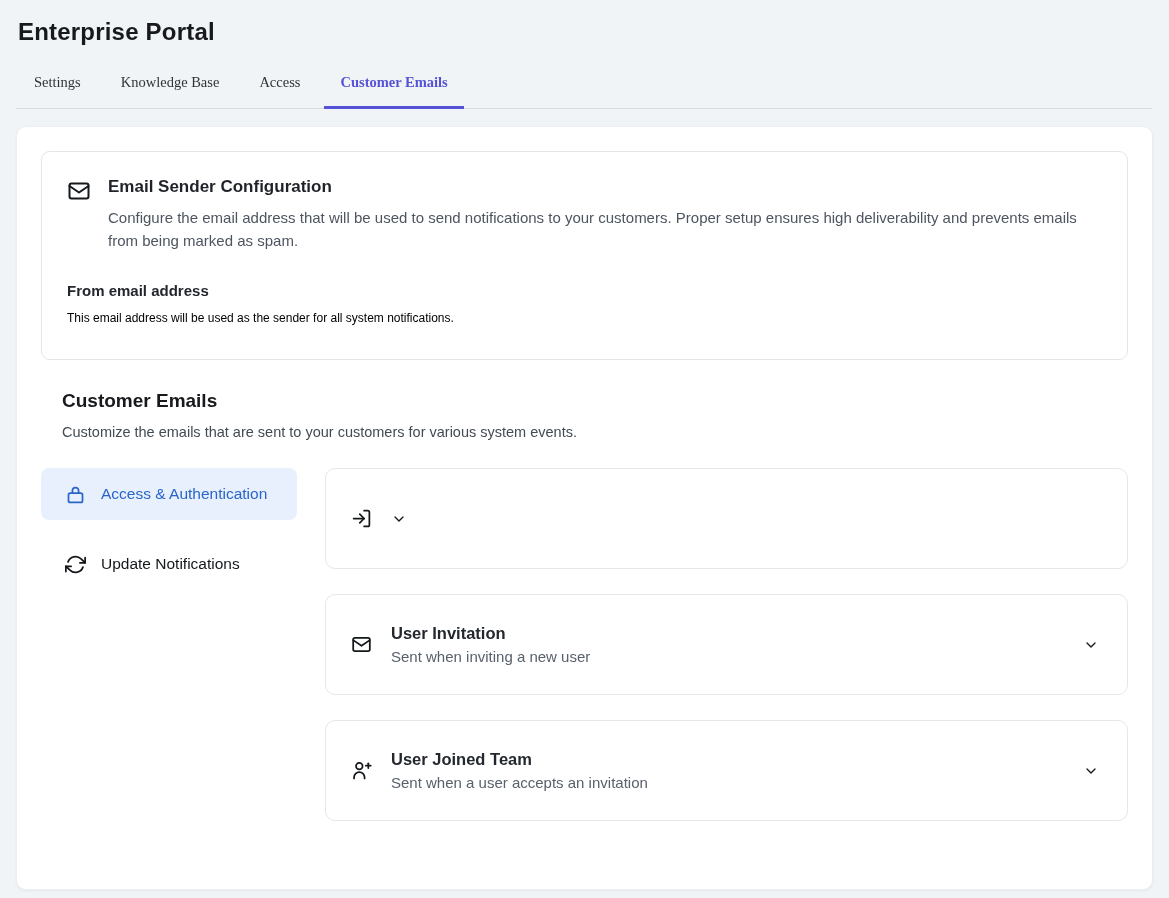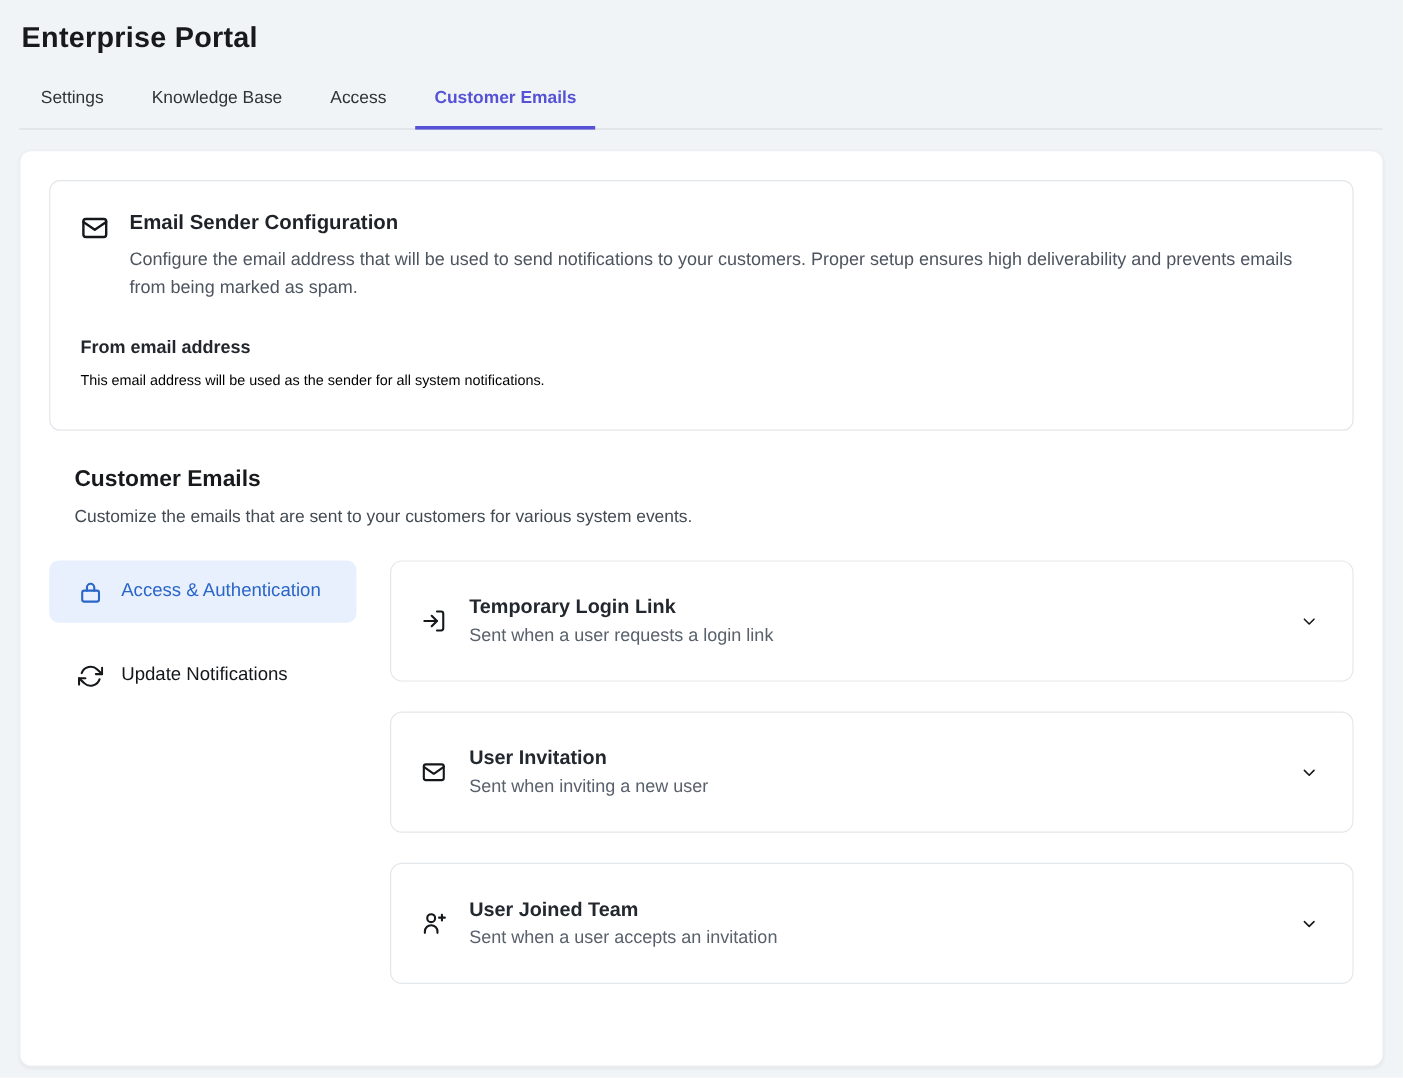--- a/index.html
+++ b/index.html
@@ -30,20 +30,21 @@
   }
   .tab {
     padding: 6px 16px 15px 16px;
     font-size: 14.5px;
     font-weight: 500;
     color: #2f3338;
     cursor: pointer;
     border-bottom: 3px solid transparent;
     margin-bottom: -1px;
     white-space: nowrap;
+    font-family: Liberation Serif, serif;
   }
   .tab.active {
     color: #5552d5;
     font-weight: 700;
     border-bottom-color: #5552d5;
   }
 
   
   .panel {
     margin-top: 17px;
@@ -256,24 +257,20 @@
       <div class="email-col">
 
         <div class="email-card">
           <span class="card-icon">
             <svg class="ic" width="21" height="21" viewBox="0 0 24 24">
               <path d="M15 3h4a2 2 0 0 1 2 2v14a2 2 0 0 1-2 2h-4"></path>
               <polyline points="10 17 15 12 10 7"></polyline>
               <line x1="15" y1="12" x2="3" y2="12"></line>
             </svg>
           </span>
-          <div class="card-text">
-            <div class="email-title">Temporary Login Link</div>
-            <div class="email-subtitle">Sent when a user requests a login link</div>
-          </div>
           <span class="chevron">
             <svg class="ic" width="16" height="16" viewBox="0 0 24 24">
                 <polyline points="6 9 12 15 18 9"></polyline>
               </svg>
           </span>
         </div>
 
         <div class="email-card">
           <span class="card-icon">
             <svg class="ic" width="21" height="21" viewBox="0 0 24 24">

